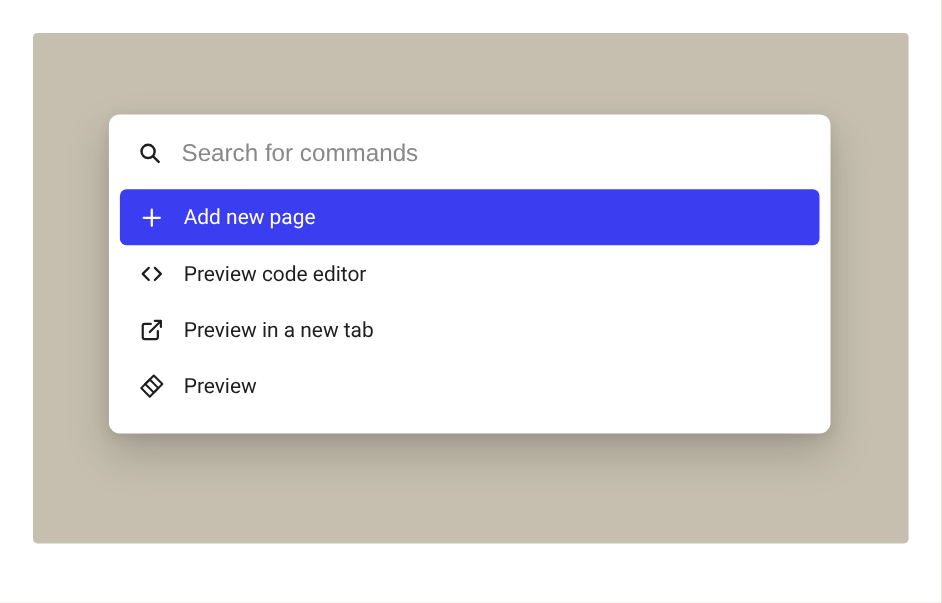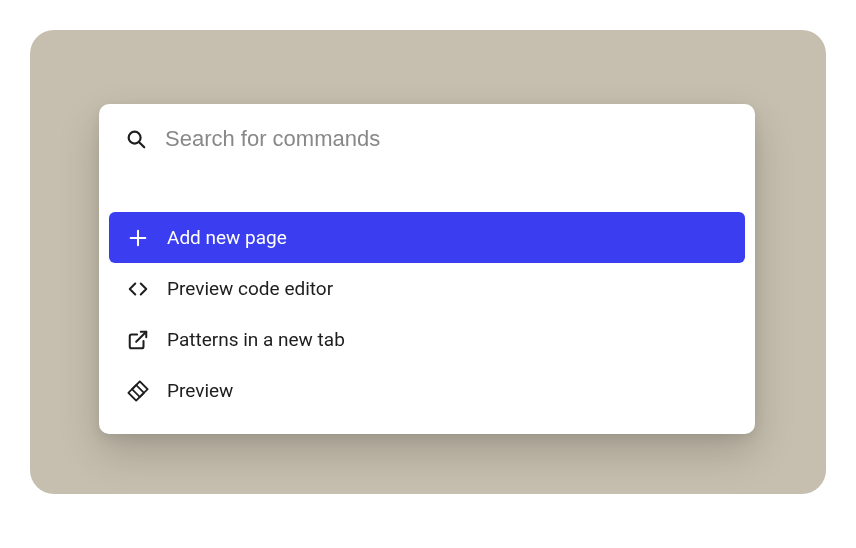--- a/index.html
+++ b/index.html
@@ -14,21 +14,21 @@
       font-family: -apple-system, BlinkMacSystemFont, "Segoe UI", Roboto, Helvetica, Arial, sans-serif;
       display: flex;
       align-items: flex-start;
       justify-content: center;
       padding-top: 30px;
     }
     .outer-card {
       width: 796px;
       height: 464px;
       background: #c6bfaf;
-      border-radius: 24px;
+      border-radius: 4px;
       position: relative;
     }
     .command-palette {
       position: absolute;
       top: 74px;
       left: 69px;
       width: 656px;
       background: #ffffff;
       border-radius: 10px;
       box-shadow: 0 18px 40px rgba(0,0,0,0.18), 0 4px 12px rgba(0,0,0,0.08);
@@ -52,21 +52,20 @@
       font-size: 22px;
       color: #1e1e1e;
       width: 100%;
       background: transparent;
     }
     .search-input::placeholder {
       color: #888888;
     }
     .command-list {
       padding: 4px 10px;
-      margin-top: 40px;
     }
     .command-item {
       display: flex;
       align-items: center;
       gap: 18px;
       padding: 14px 18px;
       border-radius: 6px;
       font-size: 19px;
       color: #1e1e1e;
       cursor: pointer;
@@ -131,21 +130,21 @@
       </div>
 
       <div class="command-item">
         <span class="item-icon">
           <svg viewBox="0 0 24 24" fill="none" stroke="currentColor" stroke-width="2.2" stroke-linecap="round" stroke-linejoin="round">
             <path d="M18 13v6a2 2 0 0 1-2 2H5a2 2 0 0 1-2-2V8a2 2 0 0 1 2-2h6"></path>
             <polyline points="15 3 21 3 21 9"></polyline>
             <line x1="10" y1="14" x2="21" y2="3"></line>
           </svg>
         </span>
-        <span>Patterns in a new tab</span>
+        <span>Preview in a new tab</span>
       </div>
 
       <div class="command-item">
         <span class="item-icon">
           <svg viewBox="0 0 24 24" fill="none" stroke="currentColor" stroke-width="2" stroke-linecap="round" stroke-linejoin="round">
             <rect x="8" y="4" width="12" height="12" transform="rotate(45 14 10)"></rect>
             <rect x="4" y="8" width="12" height="12" transform="rotate(45 10 14)"></rect>
           </svg>
         </span>
         <span>Preview</span>

